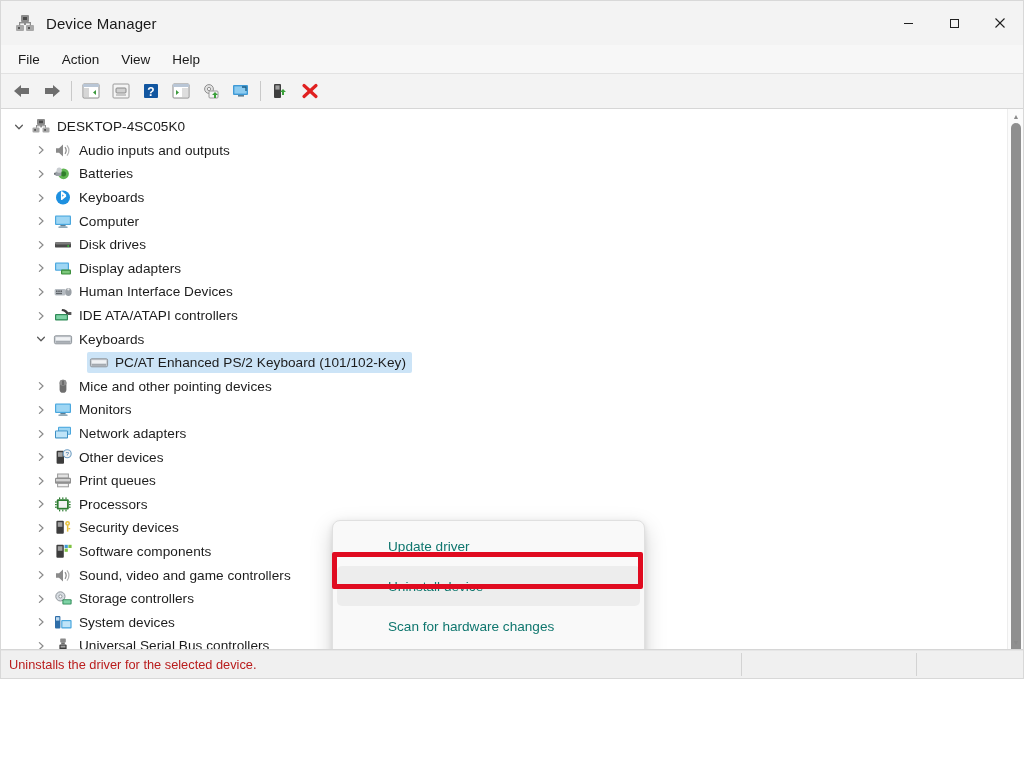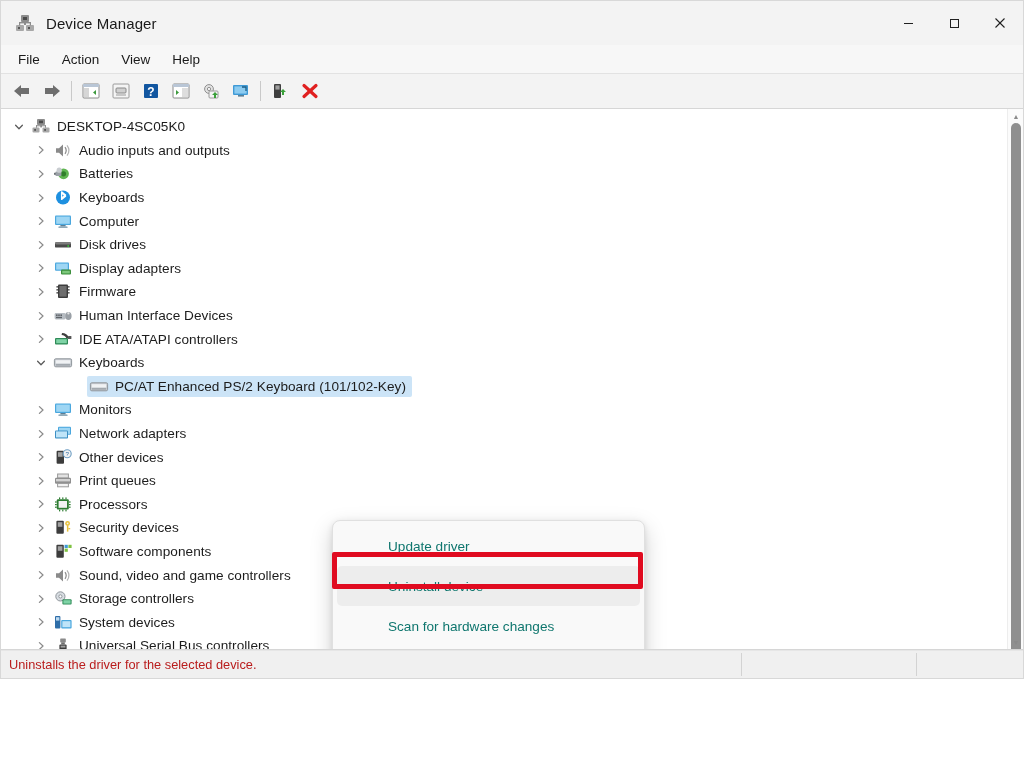--- a/index.html
+++ b/index.html
@@ -411,40 +411,20 @@
           </span>
         </div>
         <div class="row depth1">
           <span class="chev">
             <svg width="10" height="10" viewBox="0 0 10 10">
               <path d="M3.4 1.6 L7 5 L3.4 8.4" stroke="#8a8a8a" stroke-width="1.25" fill="none" stroke-linecap="round" stroke-linejoin="round"></path>
             </svg>
           </span>
           <span class="rowlabel-wrap">
             <span class="ticon"><svg width="20" height="17" viewBox="0 0 20 17">
-                <rect x="5" y="1.6" width="10" height="13.4" rx="1" fill="#3c3c3c"></rect>
-                <rect x="6.4" y="3" width="7.2" height="10.6" fill="#6e6e6e"></rect>
-                <rect x="3.4" y="3.2" width="1.8" height="1.3" fill="#3c3c3c"></rect>
-                <rect x="3.4" y="6.2" width="1.8" height="1.3" fill="#3c3c3c"></rect>
-                <rect x="3.4" y="9.2" width="1.8" height="1.3" fill="#3c3c3c"></rect>
-                <rect x="14.8" y="3.2" width="1.8" height="1.3" fill="#3c3c3c"></rect>
-                <rect x="14.8" y="6.2" width="1.8" height="1.3" fill="#3c3c3c"></rect>
-                <rect x="14.8" y="9.2" width="1.8" height="1.3" fill="#3c3c3c"></rect>
-              </svg></span>
-            <span class="rowlabel">Firmware</span>
-          </span>
-        </div>
-        <div class="row depth1">
-          <span class="chev">
-            <svg width="10" height="10" viewBox="0 0 10 10">
-              <path d="M3.4 1.6 L7 5 L3.4 8.4" stroke="#8a8a8a" stroke-width="1.25" fill="none" stroke-linecap="round" stroke-linejoin="round"></path>
-            </svg>
-          </span>
-          <span class="rowlabel-wrap">
-            <span class="ticon"><svg width="20" height="17" viewBox="0 0 20 17">
                 <rect x="1.6" y="6" width="11" height="6.4" rx="1.4" fill="#b6bcc2"></rect>
                 <rect x="3" y="7.4" width="1.6" height="1.6" fill="#5e6368"></rect>
                 <rect x="5.2" y="7.4" width="1.6" height="1.6" fill="#5e6368"></rect>
                 <rect x="7.4" y="7.4" width="1.6" height="1.6" fill="#5e6368"></rect>
                 <rect x="3" y="9.8" width="6" height="1.4" fill="#5e6368"></rect>
                 <ellipse cx="15.4" cy="9" rx="3.2" ry="4" fill="#9aa0a6"></ellipse>
                 <circle cx="15.4" cy="6.4" r="1.1" fill="#e8e8e8"></circle>
               </svg></span>
             <span class="rowlabel">Human Interface Devices</span>
           </span>
@@ -482,20 +462,35 @@
         </div>
         <div class="row depth2 selected">
           <span class="chev"></span>
           <span class="rowlabel-wrap">
             <span class="ticon"><svg width="20" height="17" viewBox="0 0 20 17">
                 <rect x="1.4" y="4.8" width="17.2" height="8" rx="1.4" fill="#c9ced3" stroke="#8f959b"></rect>
                 <rect x="2.8" y="6.2" width="14.4" height="3.2" fill="#f0f2f4"></rect>
                 <rect x="2.8" y="10.2" width="14.4" height="1.4" fill="#9aa0a6"></rect>
               </svg></span>
             <span class="rowlabel">PC/AT Enhanced PS/2 Keyboard (101/102-Key)</span>
+          </span>
+        </div>
+        <div class="row depth1">
+          <span class="chev">
+            <svg width="10" height="10" viewBox="0 0 10 10">
+              <path d="M3.4 1.6 L7 5 L3.4 8.4" stroke="#8a8a8a" stroke-width="1.25" fill="none" stroke-linecap="round" stroke-linejoin="round"></path>
+            </svg>
+          </span>
+          <span class="rowlabel-wrap">
+            <span class="ticon"><svg width="20" height="17" viewBox="0 0 20 17">
+                <rect x="6.6" y="1.8" width="6.8" height="13" rx="3.4" fill="#6e6e6e"></rect>
+                <rect x="6.6" y="1.8" width="6.8" height="6" rx="3.4" fill="#8f8f8f"></rect>
+                <line x1="10" y1="2.6" x2="10" y2="7" stroke="#4a4a4a" stroke-width="1"></line>
+              </svg></span>
+            <span class="rowlabel">Mice and other pointing devices</span>
           </span>
         </div>
         <div class="row depth1">
           <span class="chev">
             <svg width="10" height="10" viewBox="0 0 10 10">
               <path d="M3.4 1.6 L7 5 L3.4 8.4" stroke="#8a8a8a" stroke-width="1.25" fill="none" stroke-linecap="round" stroke-linejoin="round"></path>
             </svg>
           </span>
           <span class="rowlabel-wrap">
             <span class="ticon"><svg width="20" height="17" viewBox="0 0 20 17">

